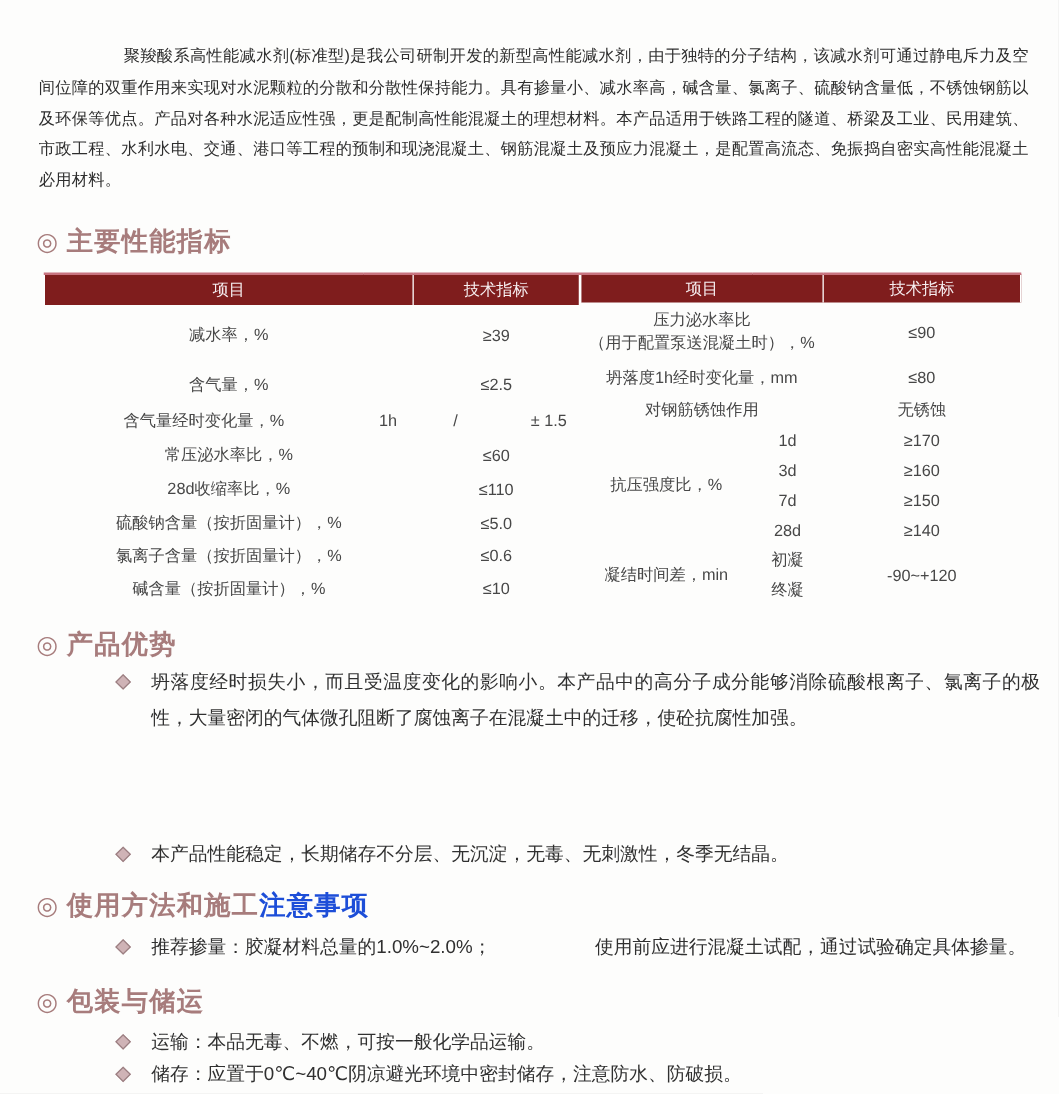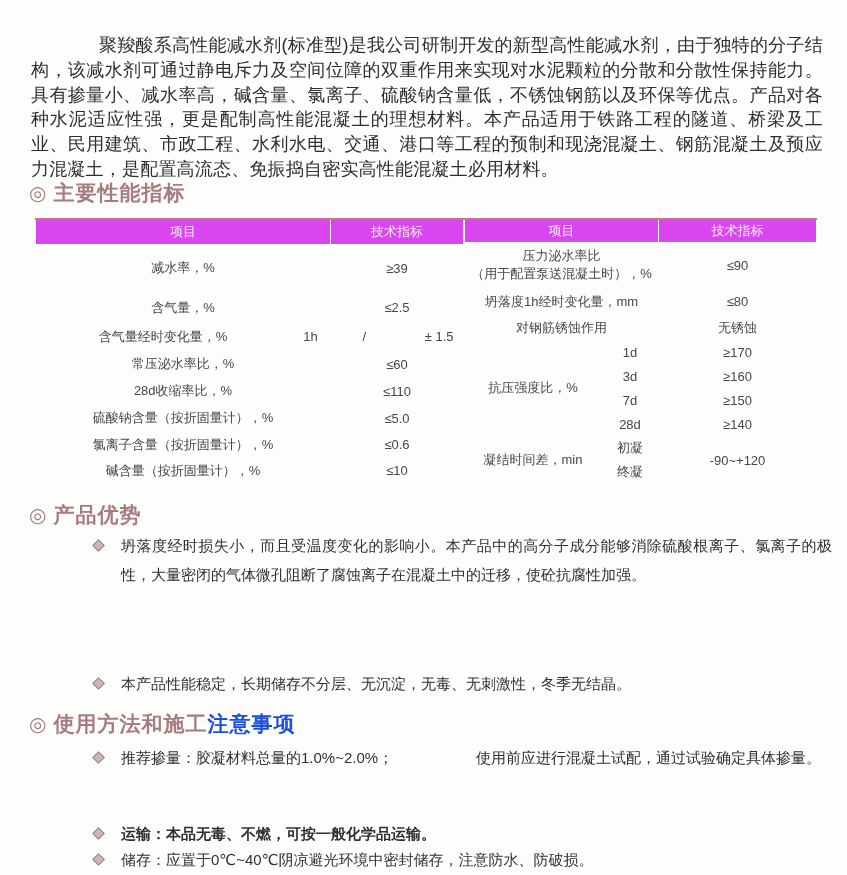--- a/index.html
+++ b/index.html
@@ -9,21 +9,21 @@
     width:847px; height:875px;
     background:#fdfdfc;
     margin:0 auto;
     font-family:"Liberation Sans","DejaVu Sans",sans-serif;
     color:#333;
     overflow:hidden;
   }
   
   .intro {
     position:absolute; top:33px; left:31px; width:792px;
-    font-size:18px; line-height:24.8px;
+    font-size:13px; line-height:24.8px;
     text-align:justify; text-indent:68px;
     color:#2e2e2e; letter-spacing:0.2px;
   }
   
   .sec-head {
     position:absolute; left:29px;
     font-size:21px; font-weight:bold;
     color:#a77c7c; letter-spacing:1px;
     white-space:nowrap;
   }
@@ -31,21 +31,21 @@
   .sec-head .dim { color:#1d4ed8; }
   #h-performance { top:179px; }
   #h-advantages  { top:501px;text-align:right; }
   #h-usage       { top:710px; }
   #h-packaging   { top:787px; }
 
   
   .tbl-wrap { position:absolute; top:218px; left:35px; width:780px; display:flex; }
   table { border-collapse:collapse; table-layout:fixed; font-size:13px; color:#474747; }
   th {
-    background:#d946ef; color:#f7eff1;
+    background:#7f1d1d; color:#f7eff1;
     font-weight:normal; font-size:13px;
     height:23px; border-top:2px solid #c8737f;
     border-left:1px solid #fff; border-right:1px solid #fff;
   }
   td { text-align:center; vertical-align:middle; padding:0; }
   .tbl-left  { width:428px; }
   .tbl-right { width:352px; }
   .tbl-left  col.c-label { width:255px; }
   .tbl-left  col.c-mid   { width:40px; }
   .tbl-left  col.c-val   { width:133px; }
@@ -65,21 +65,21 @@
     position:absolute; left:2px; top:9px;
     width:9px; height:9px;
     background:#cfb3b6; border:1.5px solid #9b7f82;
     transform:rotate(45deg);
   }
   .bullet .txt { display:block; padding-left:29px; }
   #adv-1 { top:532px; }
   #adv-2 { top:589px; }
   #adv-3 { top:670px; }
   #usage-1 { top:744px; }
-  #pack-1 { top:820px;font-weight:bold; }
+  #pack-1 { top:820px; }
   #pack-2 { top:846px; }
   .usage-row { display:flex; padding-left:29px; }
   .usage-row .u-left { width:355px; }
 </style>
 </head>
 <body>
 
 <div class="page">
 
   <p class="intro">聚羧酸系高性能减水剂(标准型)是我公司研制开发的新型高性能减水剂，由于独特的分子结构，该减水剂可通过静电斥力及空间位障的双重作用来实现对水泥颗粒的分散和分散性保持能力。具有掺量小、减水率高，碱含量、氯离子、硫酸钠含量低，不锈蚀钢筋以及环保等优点。产品对各种水泥适应性强，更是配制高性能混凝土的理想材料。本产品适用于铁路工程的隧道、桥梁及工业、民用建筑、市政工程、水利水电、交通、港口等工程的预制和现浇混凝土、钢筋混凝土及预应力混凝土，是配置高流态、免振捣自密实高性能混凝土必用材料。</p>
@@ -214,20 +214,23 @@
   </div>
 
   <div class="bullet" id="usage-1">
     <span class="diamond"></span>
     <span class="usage-row">
       <span class="u-left">推荐掺量：胶凝材料总量的1.0%~2.0%；</span>
       <span>使用前应进行混凝土试配，通过试验确定具体掺量。</span>
     </span>
   </div>
 
+  <div class="sec-head" id="h-packaging">
+    <span class="marker">◎</span><span>包装与储运</span>
+  </div>
 
   <div class="bullet" id="pack-1">
     <span class="diamond"></span>
     <span class="txt">运输：本品无毒、不燃，可按一般化学品运输。</span>
   </div>
   <div class="bullet" id="pack-2">
     <span class="diamond"></span>
     <span class="txt">储存：应置于0℃~40℃阴凉避光环境中密封储存，注意防水、防破损。</span>
   </div>
 

